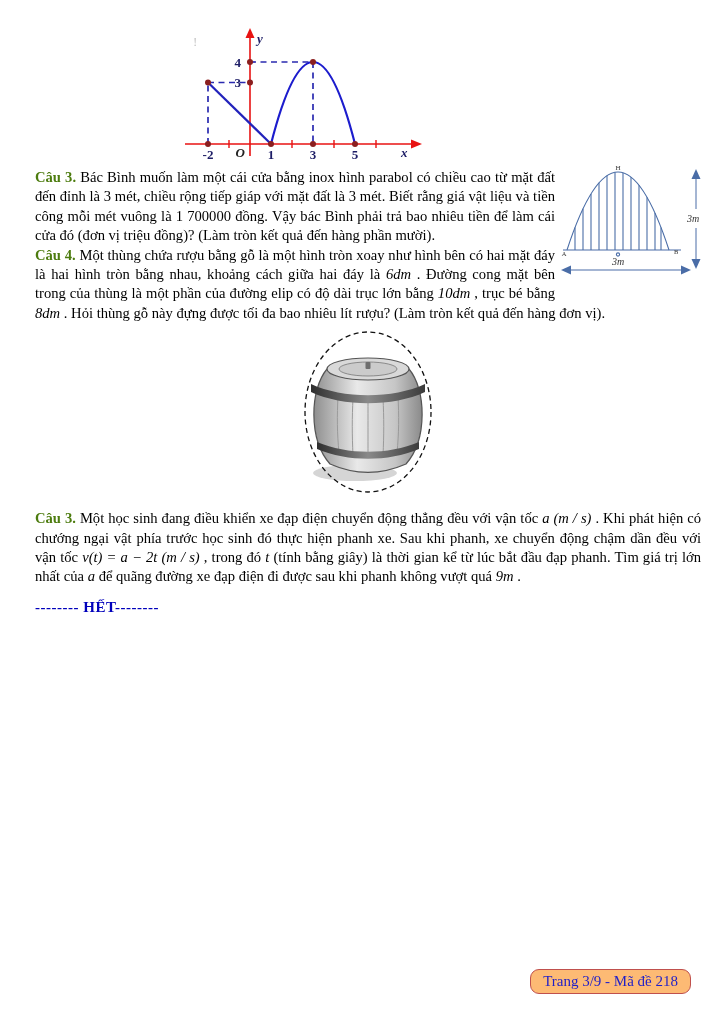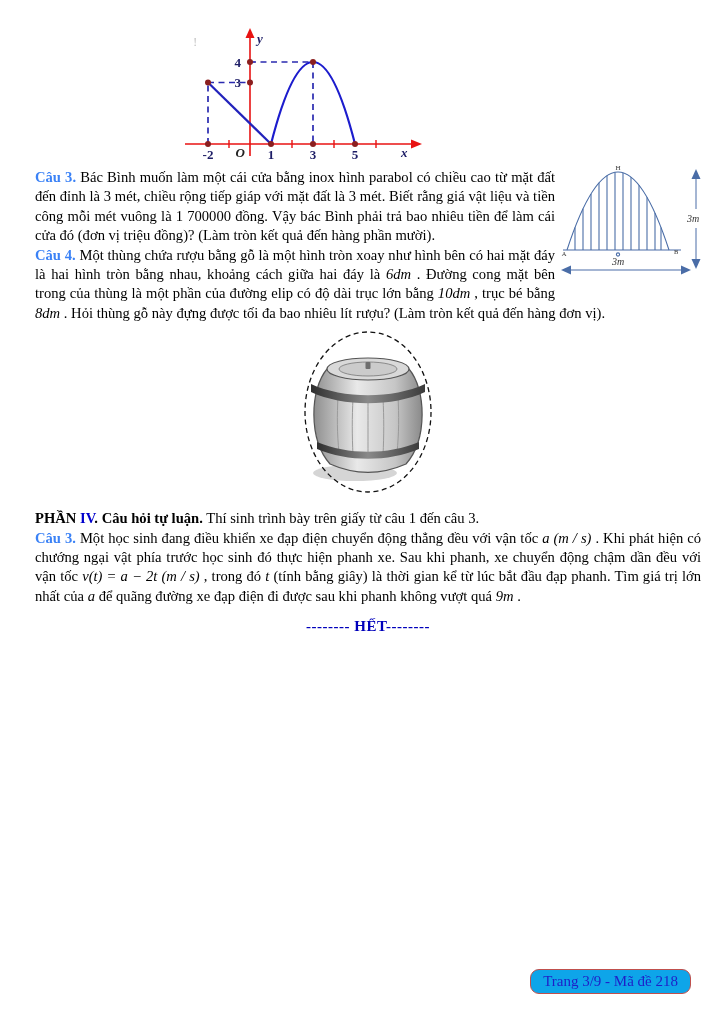--- a/index.html
+++ b/index.html
@@ -5,40 +5,40 @@
   * { box-sizing: border-box; }
   html,body { margin:0; padding:0; background:#ffffff; }
   body {
     width:725px; height:1024px;
     font-family:"Liberation Serif","DejaVu Serif",serif;
     font-size:14.6px; color:#000;
   }
   .page { position:relative; width:725px; height:1024px; overflow:hidden; background:#fff; }
   .content { padding:0 24px 0 35px; }
   p.para { margin:0; text-align:justify; line-height:19.4px; }
-  .qlabel { color:#3b82f6; font-weight:bold; }
+  .qlabel { color:#4d7c0f; font-weight:bold; }
   .math { font-style:italic; }
   .mi { font-style:italic; }
   .int { font-size:21px; line-height:1; vertical-align:-4px; font-family:"DejaVu Serif",serif; }
   .stray { position:absolute; left:193px; top:34px; color:#c4c4c4; font-size:13px; }
   .graph-wrap { margin:26px 0 2px 140px; width:250px; height:140px; }
   .qwrap { overflow:visible; }
   .door-fig { float:right; width:140px; height:125px; margin:-6px 0 0 6px; }
   .q4 { margin-top:22px;font-family:Liberation Serif, serif; }
   .barrel-wrap { clear:both; text-align:center; margin:4px 0 8px 0; }
   .phan { margin-top:4px; }
   .bold { font-weight:bold; }
   .c1line { margin-top:20px; }
   .c2line { margin-top:5px; }
   .c3para { margin-top:3px; }
-  .het { margin-top:12px; text-align:center; font-weight:bold; color:#0000bb; font-size:15px; letter-spacing:0.5px; }
+  .het { margin-top:12px; text-align:left; font-weight:bold; color:#0000bb; font-size:15px; letter-spacing:0.5px; }
   .footer-box {
     position:absolute; right:34px; bottom:30px;
     border:1.6px solid #c0504d; border-radius:9px;
-    padding:3px 12px; color:#1f1fc8; font-size:15px; background:#0ea5e9;
+    padding:3px 12px; color:#1f1fc8; font-size:15px; background:#fdba74;
   }
 </style>
 </head>
 <body>
 
 <div class="page">
   <span class="stray">!</span>
 
   <div class="content">
 
@@ -166,23 +166,20 @@
         </g>
         <path d="M18,57 C50,72 100,72 132,57 L132,65 C100,80 50,80 18,65 Z" fill="url(#bandg)"></path>
         <path d="M24,115 C55,128 95,128 126,115 L126,122 C95,135 55,135 24,122 Z" fill="url(#bandg)"></path>
         <ellipse cx="75" cy="42" rx="41" ry="11" fill="#d9d9d9" stroke="#555" stroke-width="1.2"></ellipse>
         <ellipse cx="75" cy="42" rx="29" ry="7" fill="#cbcbcb" stroke="#777" stroke-width="0.8"></ellipse>
         <rect x="72.5" y="35" width="5" height="7" rx="1" fill="#6e6e6e"></rect>
         <ellipse cx="75" cy="85" rx="63" ry="80" fill="none" stroke="#111" stroke-width="1.3" stroke-dasharray="5,3.5"></ellipse>
       </svg>
     </div>
 
-    <p class="para phan">
-      <span class="bold">PHẦN </span><span class="bold" style="color:#0000cc">IV</span><span class="bold">. </span><span class="bold">Câu hỏi tự luận.</span><span> Thí sinh trình bày trên giấy từ câu 1 đến câu 3.</span>
-    </p>
 
 
 
     <p class="para c3para">
       <span class="qlabel">Câu 3.</span><span> Một học sinh đang điều khiển xe đạp điện chuyển động thẳng đều với vận tốc </span><span class="math">a (m / s)</span><span> . Khi phát hiện có chướng ngại vật phía trước học sinh đó thực hiện phanh xe. Sau khi phanh, xe chuyển động chậm dần đều với vận tốc </span><span class="math">v(t) = a − 2t (m / s)</span><span> , trong đó </span><span class="math">t</span><span> (tính bằng giây) là thời gian kể từ lúc bắt đầu đạp phanh. Tìm giá trị lớn nhất của </span><span class="math">a</span><span> để quãng đường xe đạp điện đi được sau khi phanh không vượt quá </span><span class="math">9m</span><span> .</span>
     </p>
 
     <div class="het">-------- HẾT--------</div>
 
   </div>

